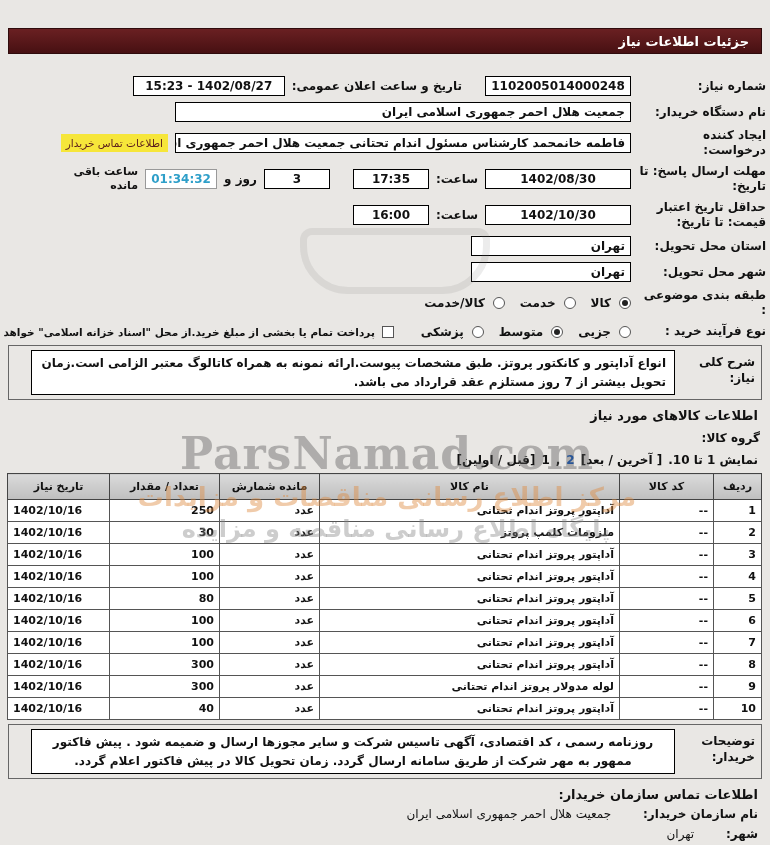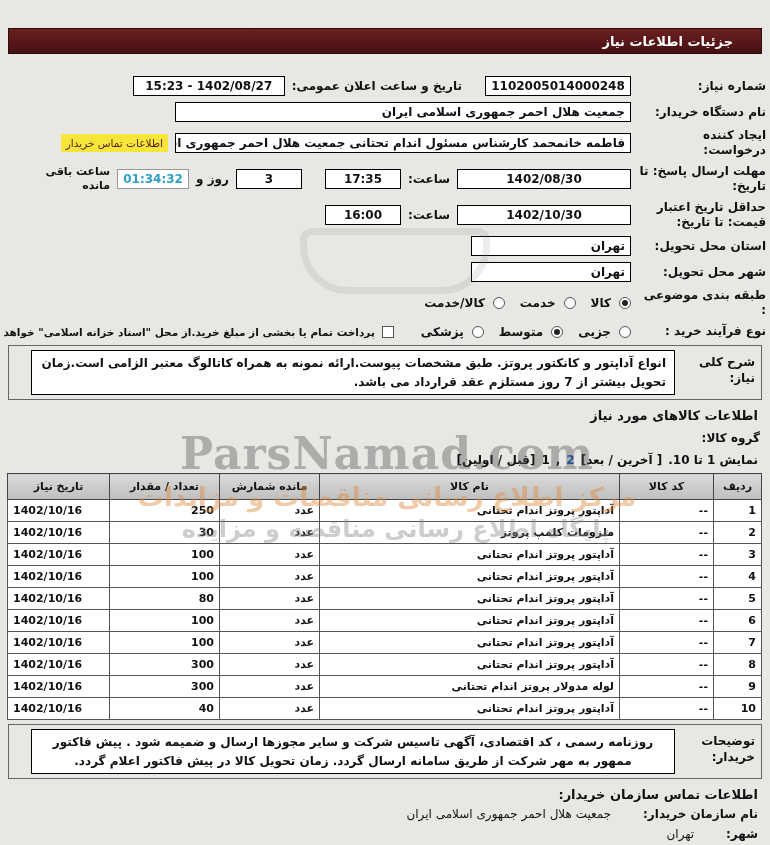--- a/index.html
+++ b/index.html
@@ -8,32 +8,32 @@
     width:770px; height:845px; overflow:hidden; position:relative;
     background:#e9e7e4;
     font-family:"DejaVu Sans","Liberation Sans",sans-serif;
     direction:rtl; color:#111;
   }
   .titlebar {
     margin:28px 8px 0 8px; height:26px;
     background:linear-gradient(#6a2022,#471012);
     border:1px solid #2f0b0c;
     color:#fff; font-size:13px; font-weight:bold;
-    display:flex; align-items:center; padding:0 28px;
+    display:flex; align-items:center; padding:0 12px;
   }
   .formarea { margin:22px 4px 0 8px; }
   .frow { display:flex; align-items:center; margin-bottom:6px; font-size:12px; font-weight:bold; }
   .frow > * { margin-left:7px; flex:none; }
   .lbl1 { width:128px; line-height:1.25; }
   .box { background:#fff; border:1px solid #000; height:20px; line-height:18px; padding:0 5px;
          font-size:12px; font-weight:bold; white-space:nowrap; overflow:hidden; }
   .ltr { direction:ltr; }
   .center { text-align:center; }
   .w-num{width:146px;} .w-ann{width:152px;} .w-wide{width:456px;}
-  .w-date{width:174px;} .w-time{width:76px;} .w-days{width:66px;} .w-city{width:160px;}
+  .w-date{width:146px;} .w-time{width:76px;} .w-days{width:66px;} .w-city{width:160px;}
   .w-count { width:72px; border:1px solid #999; color:#2e9fc9; }
   .gap16 { margin-right:16px; }
   .contact-link { background:#f6e63a; color:#5a1c1c; font-size:10.5px; font-weight:normal;
                   padding:3px 5px; white-space:nowrap; cursor:pointer; }
   .remain { width:88px; font-size:11px; line-height:1.3; }
   .radio { width:12px; height:12px; border:1px solid #555; border-radius:50%; background:#fff; position:relative; }
   .radio.checked::after { content:""; position:absolute; inset:2px; border-radius:50%; background:#222; }
   .opt-lbl { margin-left:15px; margin-right:1px; }
   .checkbox { width:12px; height:12px; border:1px solid #555; background:#fff; margin-right:12px; }
   .chk-lbl { font-size:10.5px; white-space:nowrap; }

